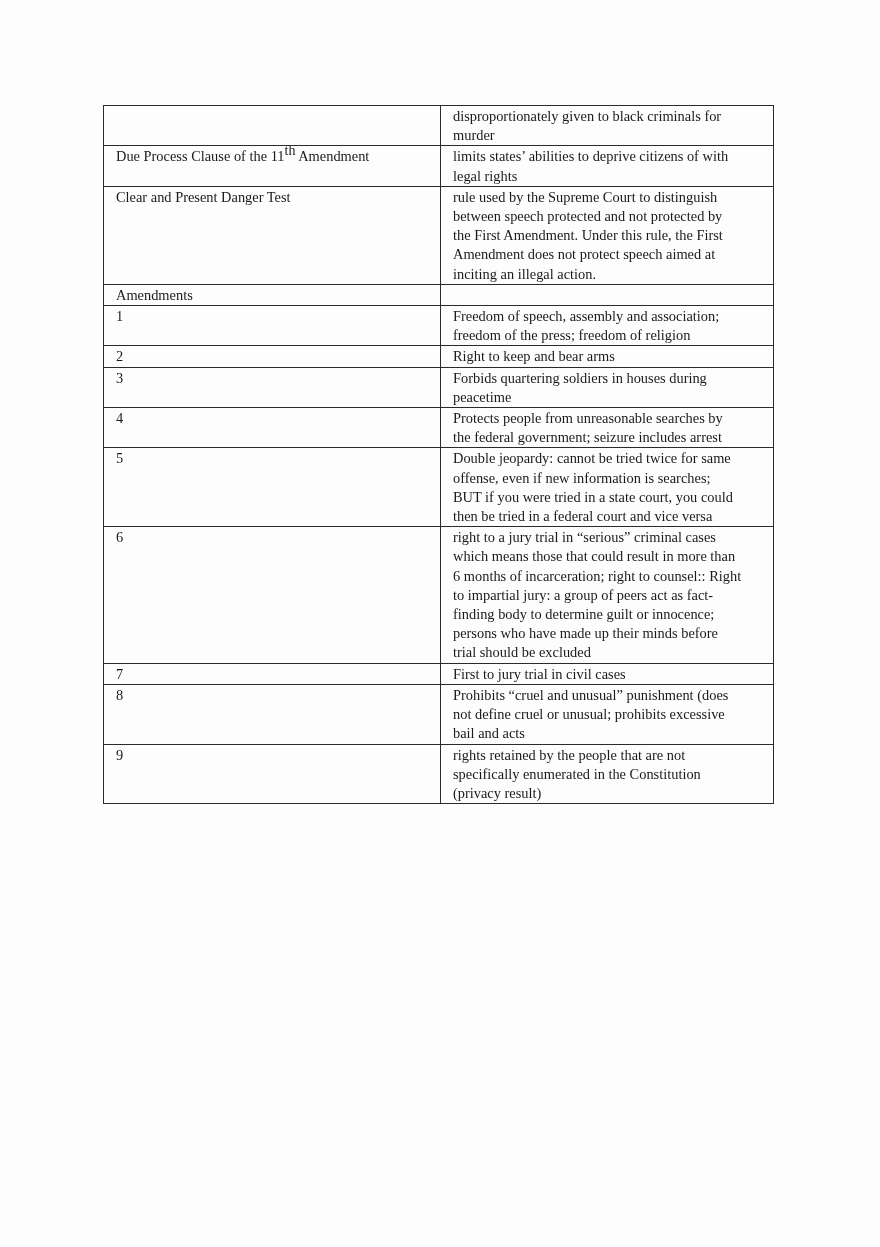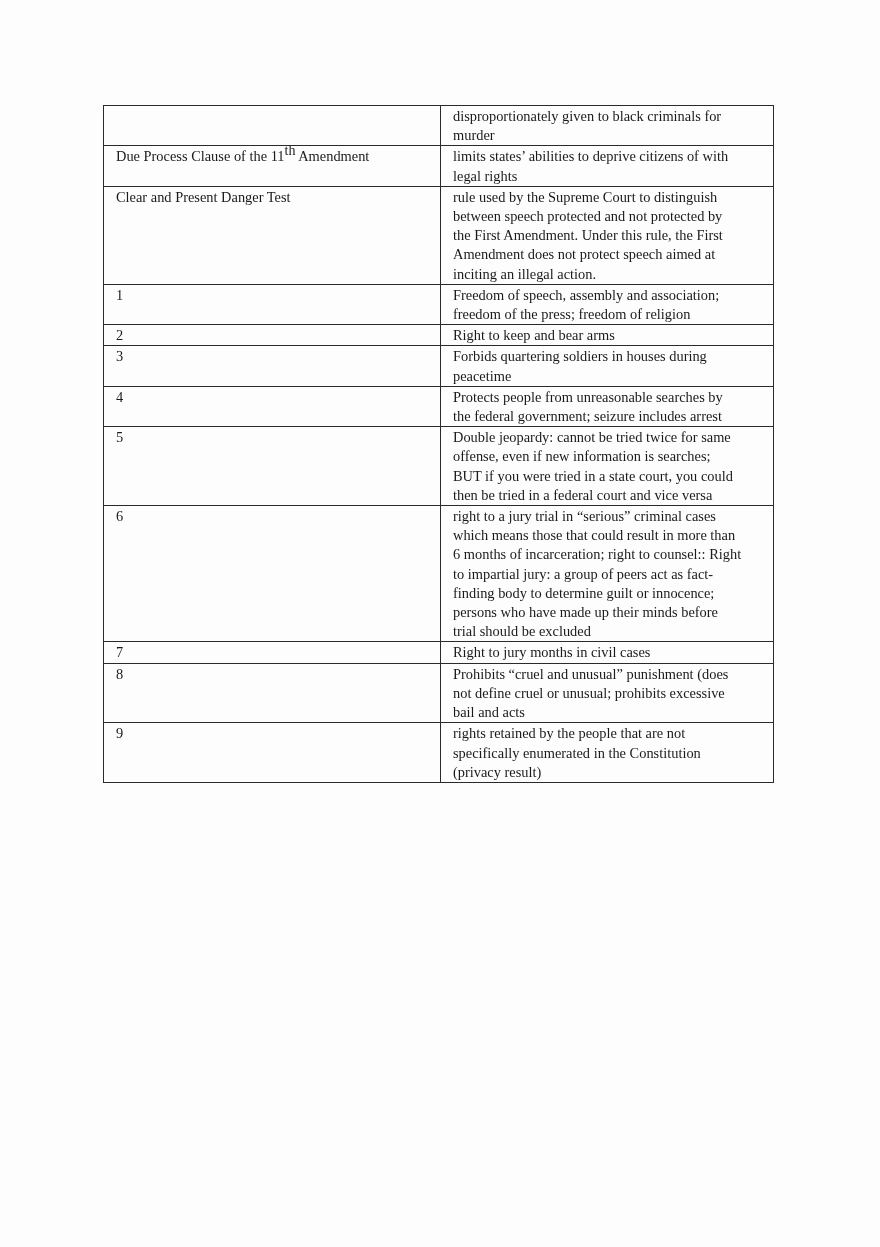--- a/index.html
+++ b/index.html
@@ -75,20 +75,24 @@
       </tr>
       <tr>
         <td class="term-cell">Clear and Present Danger Test</td>
         <td class="def-cell">rule used by the Supreme Court to distinguish
 between speech protected and not protected by
 the First Amendment. Under this rule, the First
 Amendment does not protect speech aimed at
 inciting an illegal action.</td>
       </tr>
       <tr>
+        <td class="term-cell">Amendments</td>
+        <td class="def-cell"></td>
+      </tr>
+      <tr>
         <td class="term-cell">1</td>
         <td class="def-cell">Freedom of speech, assembly and association;
 freedom of the press; freedom of religion</td>
       </tr>
       <tr>
         <td class="term-cell">2</td>
         <td class="def-cell">Right to keep and bear arms</td>
       </tr>
       <tr>
         <td class="term-cell">3</td>
@@ -112,21 +116,21 @@
         <td class="def-cell">right to a jury trial in “serious” criminal cases
 which means those that could result in more than
 6 months of incarceration; right to counsel:: Right
 to impartial jury: a group of peers act as fact-
 finding body to determine guilt or innocence;
 persons who have made up their minds before
 trial should be excluded</td>
       </tr>
       <tr>
         <td class="term-cell">7</td>
-        <td class="def-cell">Right to jury months in civil cases</td>
+        <td class="def-cell">First to jury trial in civil cases</td>
       </tr>
       <tr>
         <td class="term-cell">8</td>
         <td class="def-cell">Prohibits “cruel and unusual” punishment (does
 not define cruel or unusual; prohibits excessive
 bail and acts</td>
       </tr>
       <tr>
         <td class="term-cell">9</td>
         <td class="def-cell">rights retained by the people that are not

